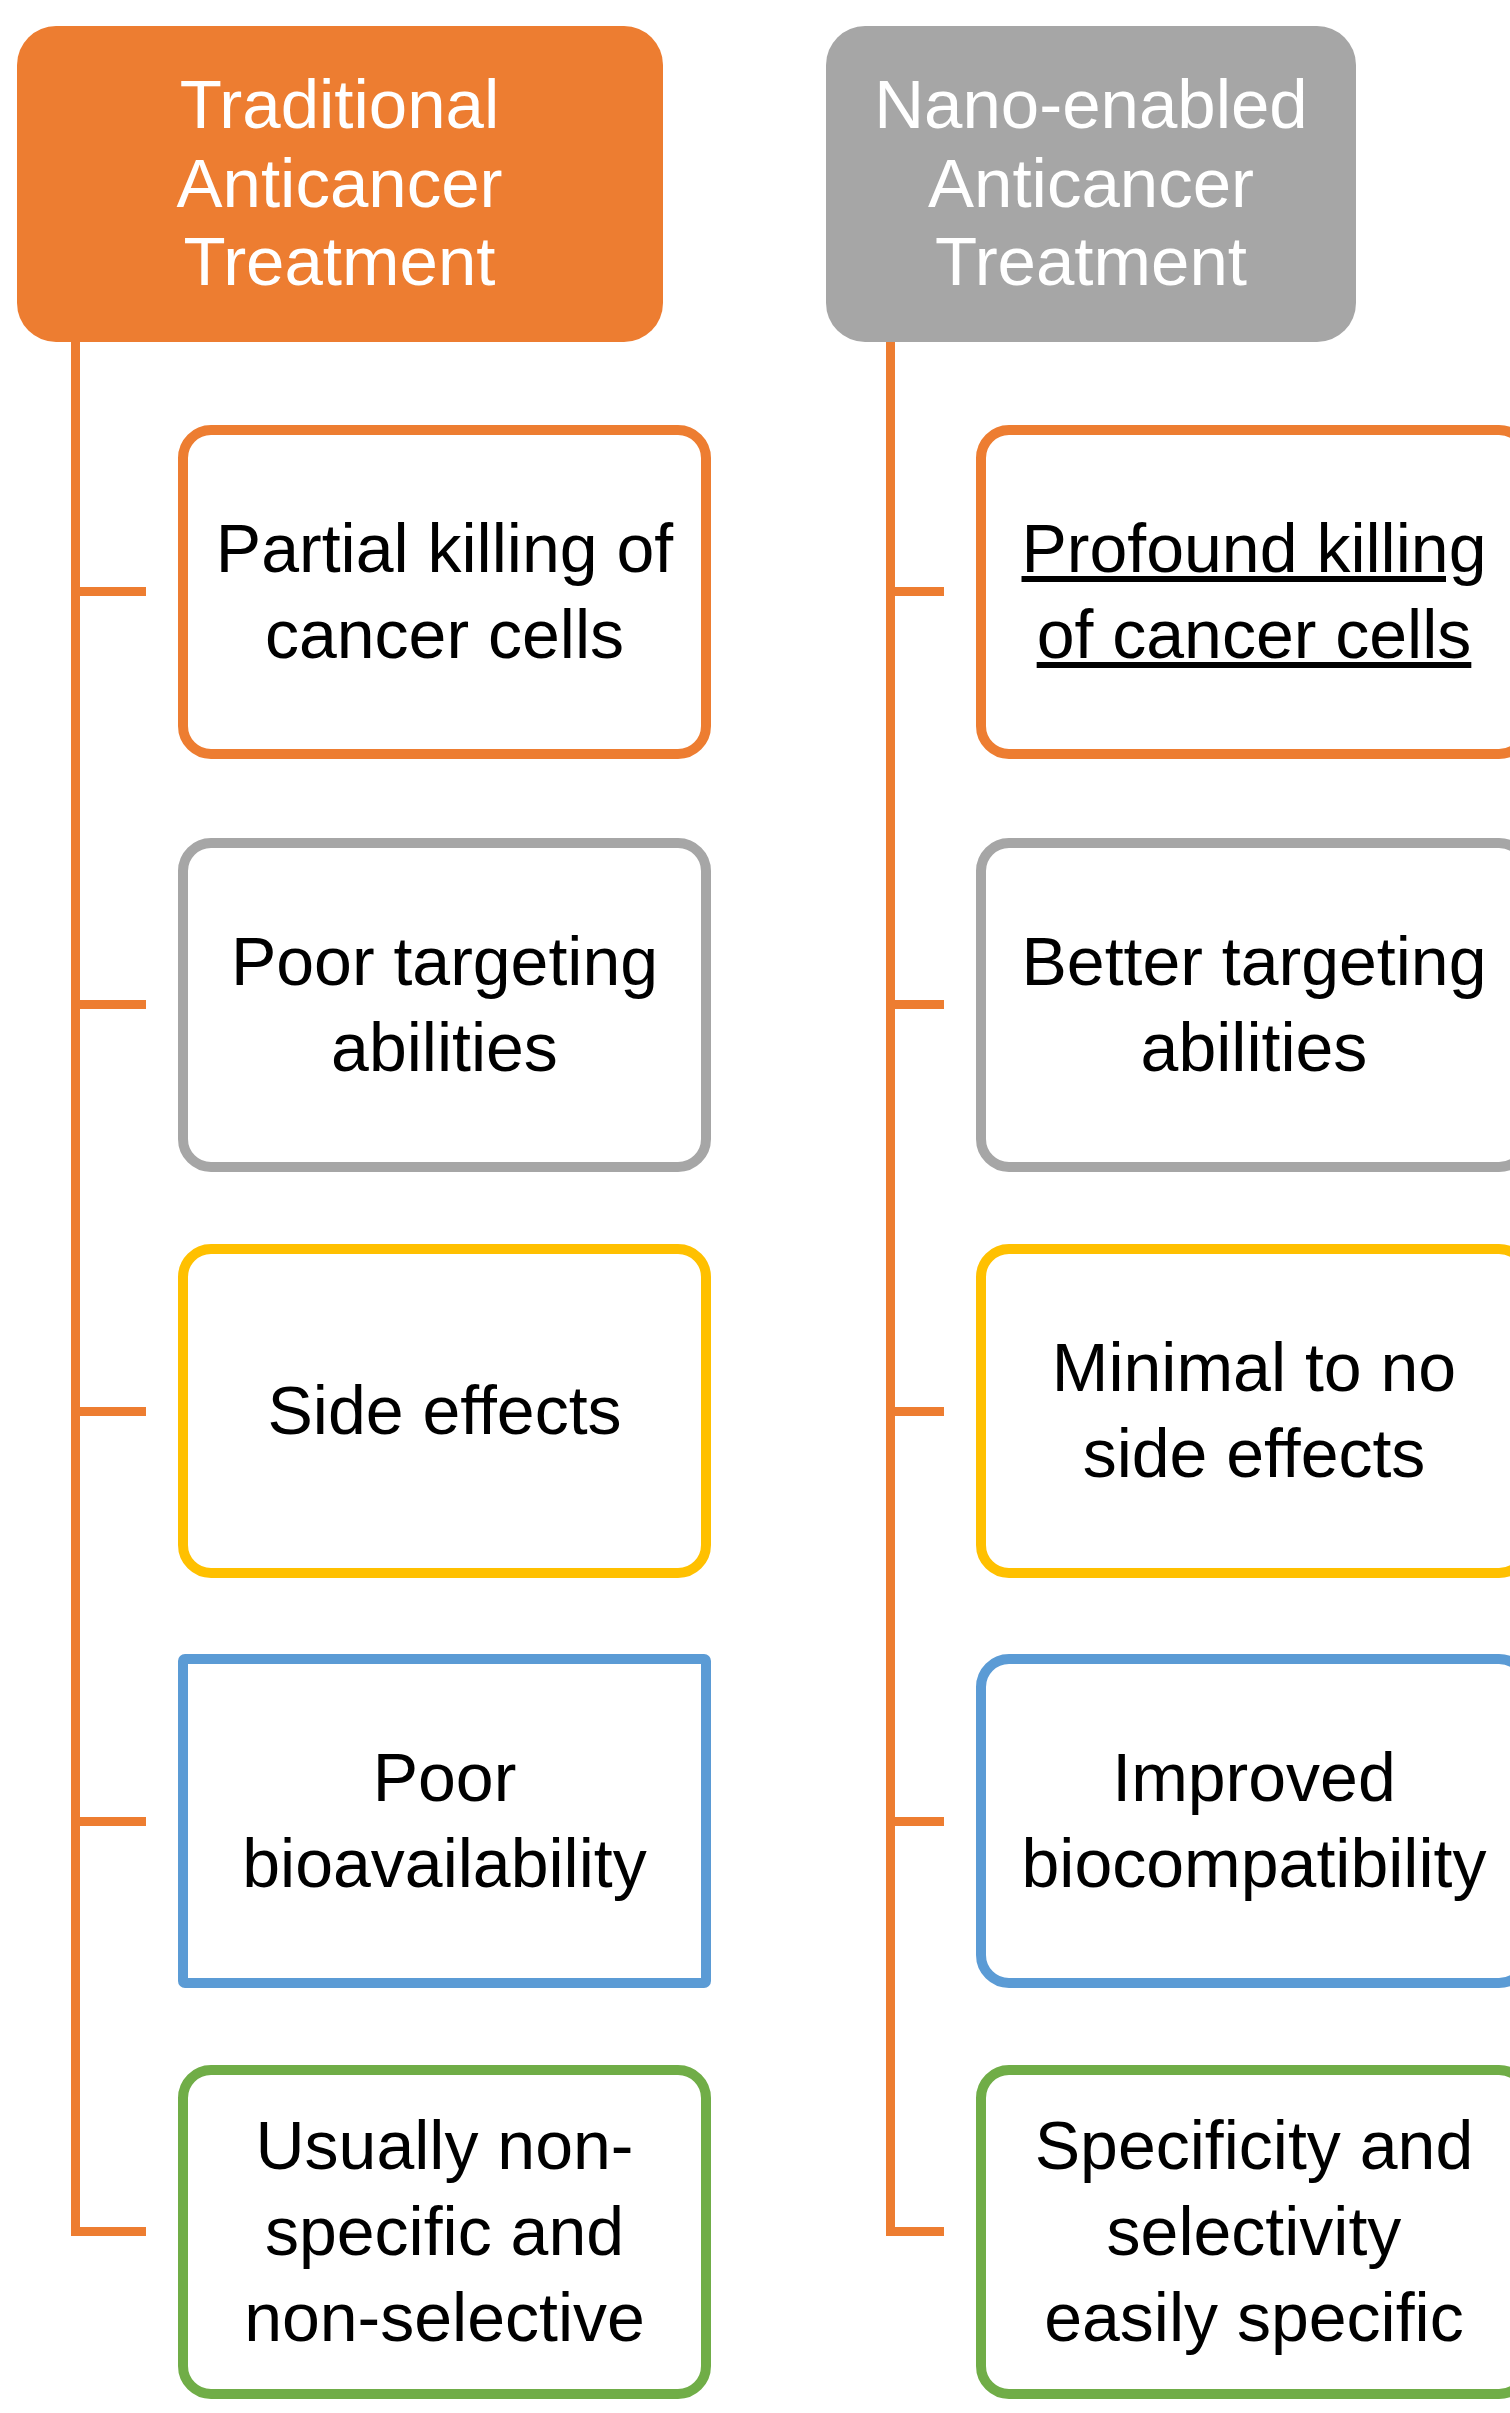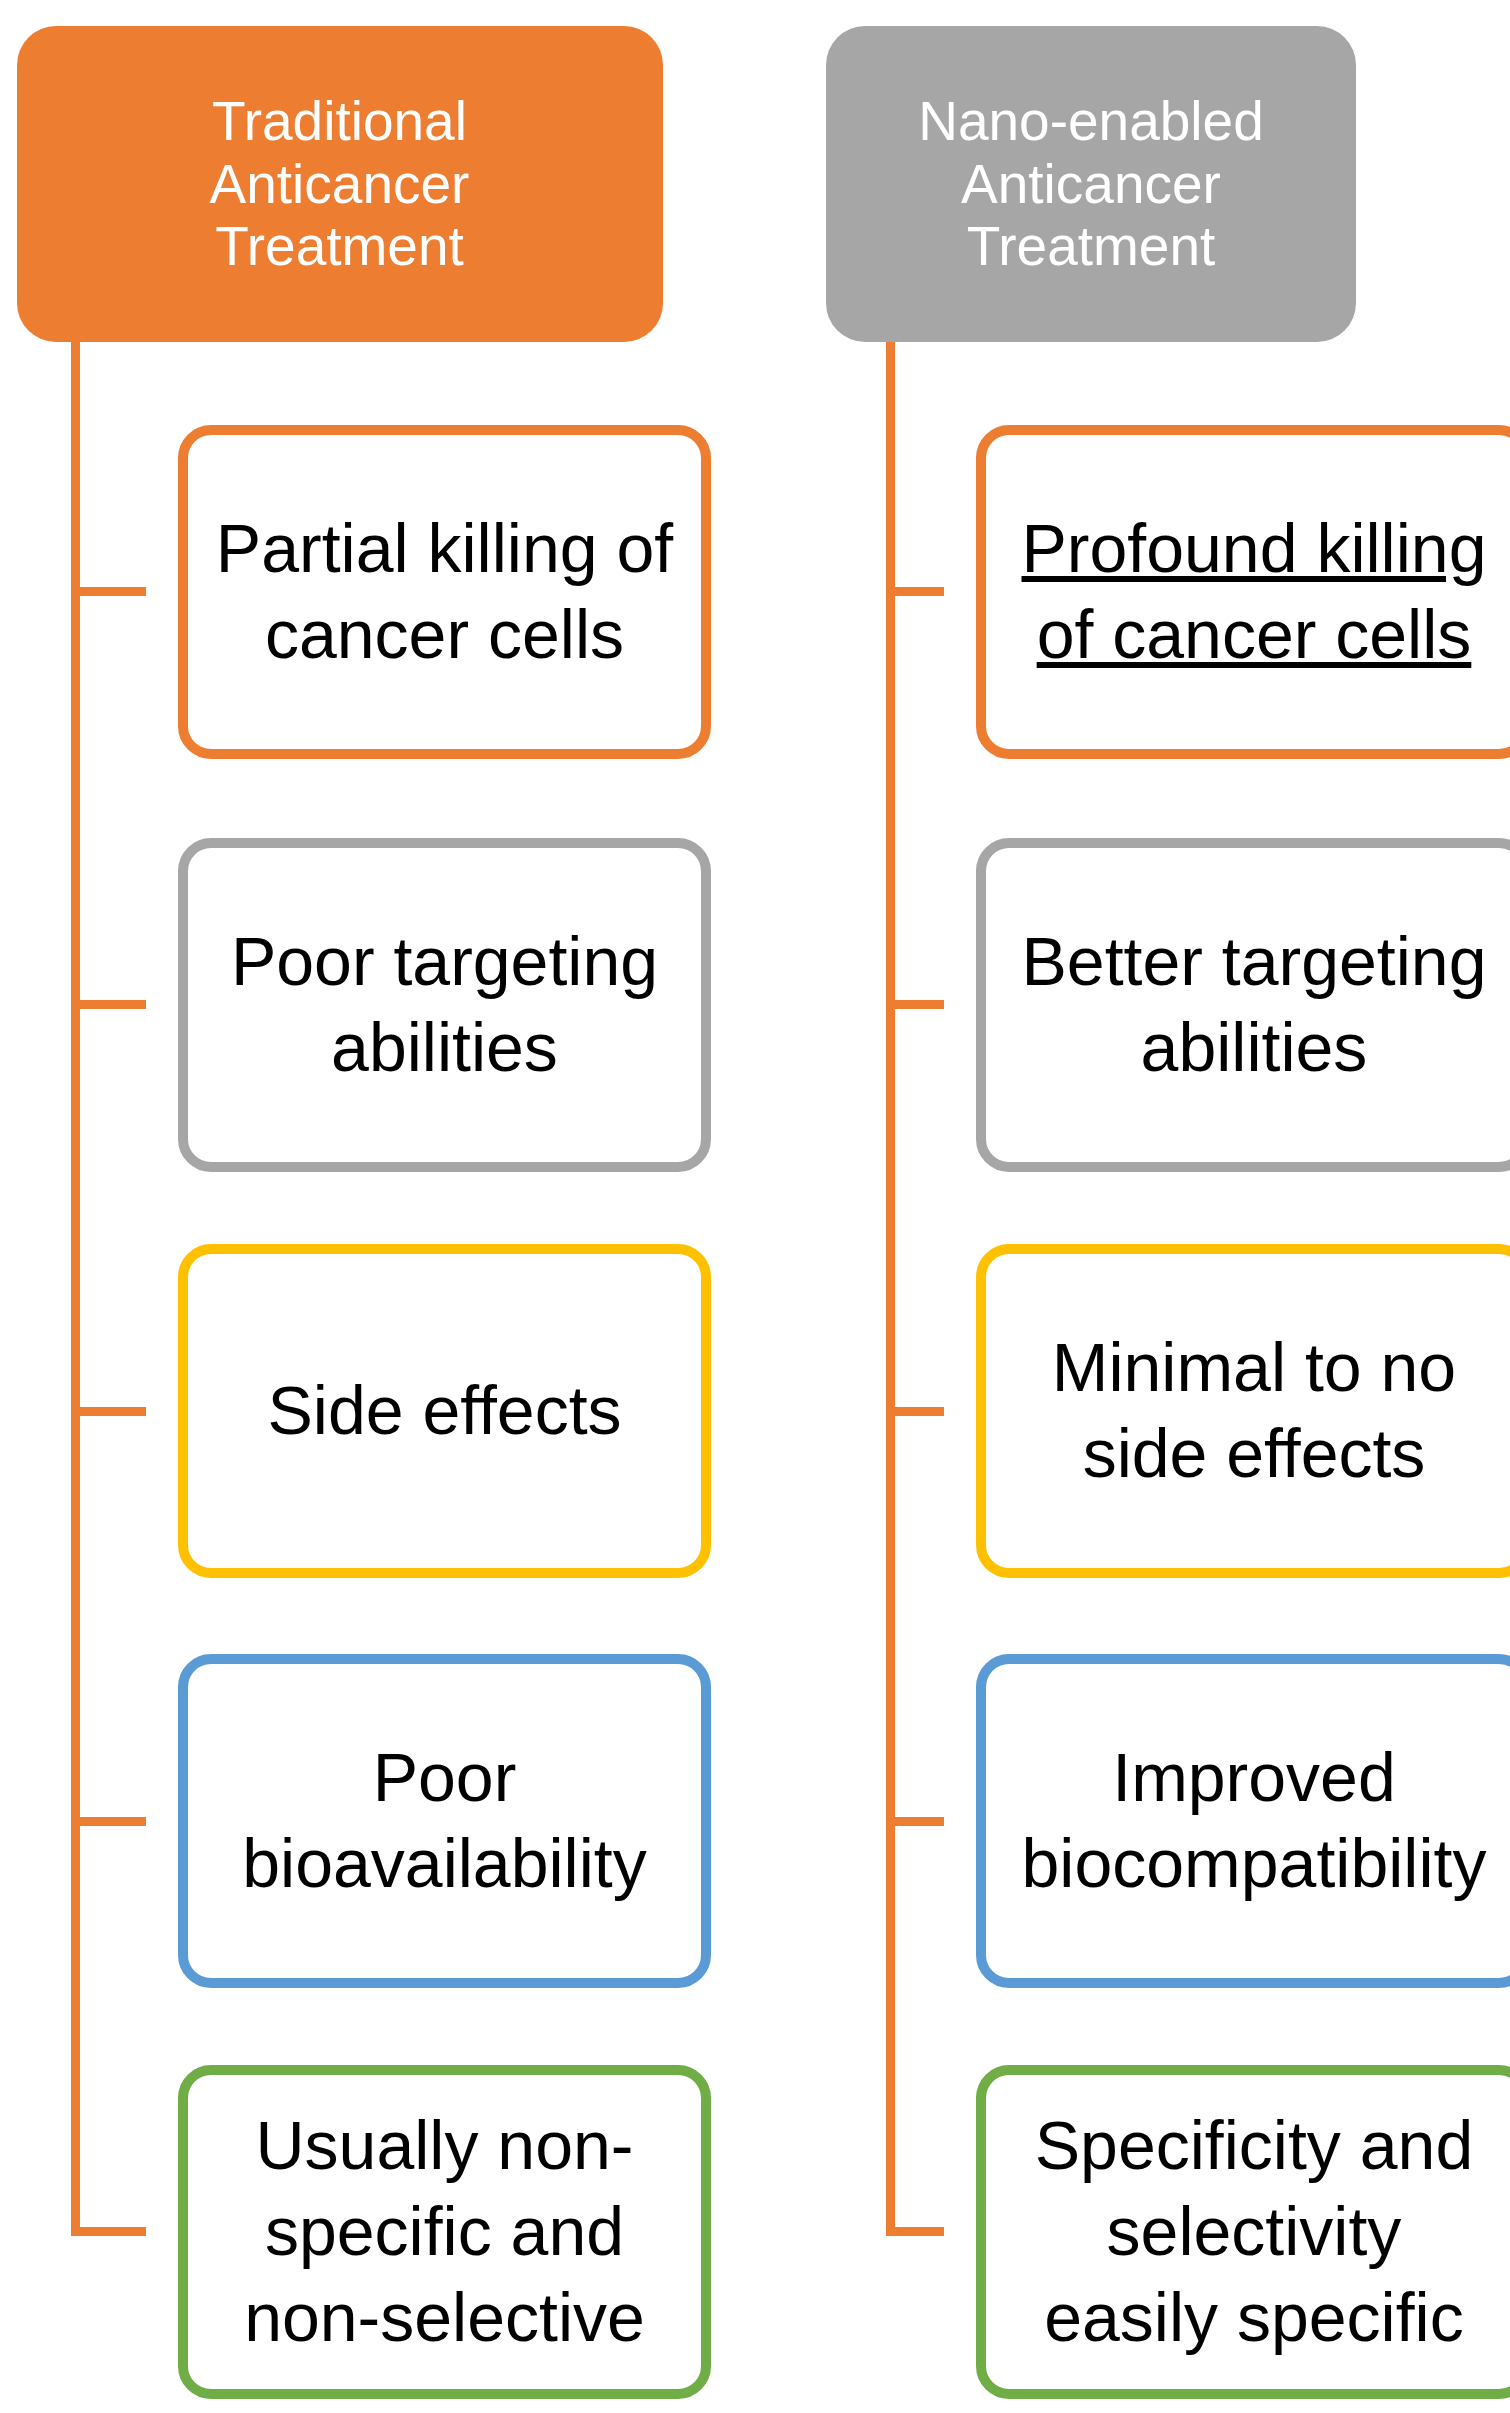--- a/index.html
+++ b/index.html
@@ -17,21 +17,21 @@
   }
   .header-box {
     position: absolute;
     top: 26px;
     height: 316px;
     border-radius: 39px;
     display: flex;
     align-items: center;
     justify-content: center;
     text-align: center;
-    font-size: 55px;
+    font-size: 69px;
     line-height: 1.14;
     font-weight: 400;
     white-space: pre-line;
     color: #ffffff;
   }
   .header-left  { left: 16.5px;  width: 646px; }
   .header-right { left: 826px; width: 530px; }
 
   .vline {
     position: absolute;
@@ -98,21 +98,21 @@
     <div class="stub stub-left stub-row-1" style="background-color: rgb(237, 125, 49);"></div>
     <div class="stub stub-left stub-row-2" style="background-color: rgb(237, 125, 49);"></div>
     <div class="stub stub-left stub-row-3" style="background-color: rgb(237, 125, 49);"></div>
     <div class="stub stub-left stub-row-4" style="background-color: rgb(237, 125, 49);"></div>
 
     <div class="item-box row-0" style="border-color: rgb(237, 125, 49);">Partial killing of
 cancer cells</div>
     <div class="item-box row-1" style="border-color: rgb(166, 166, 166);">Poor targeting
 abilities</div>
     <div class="item-box row-2" style="border-color: rgb(255, 192, 0);">Side effects</div>
-    <div class="item-box row-3" style="border-color: rgb(91, 155, 213);">Poor
+    <div class="item-box row-3" style="border-color: rgb(91, 155, 213); border-radius: 7px;">Poor
 bioavailability</div>
     <div class="item-box row-4" style="border-color: rgb(112, 173, 71);">Usually non-
 specific and
 non-selective</div>
   </div>
 
   <div class="col-right">
     <div class="header-box header-right" style="background-color: rgb(166, 166, 166);">Nano-enabled
 Anticancer
 Treatment</div>

